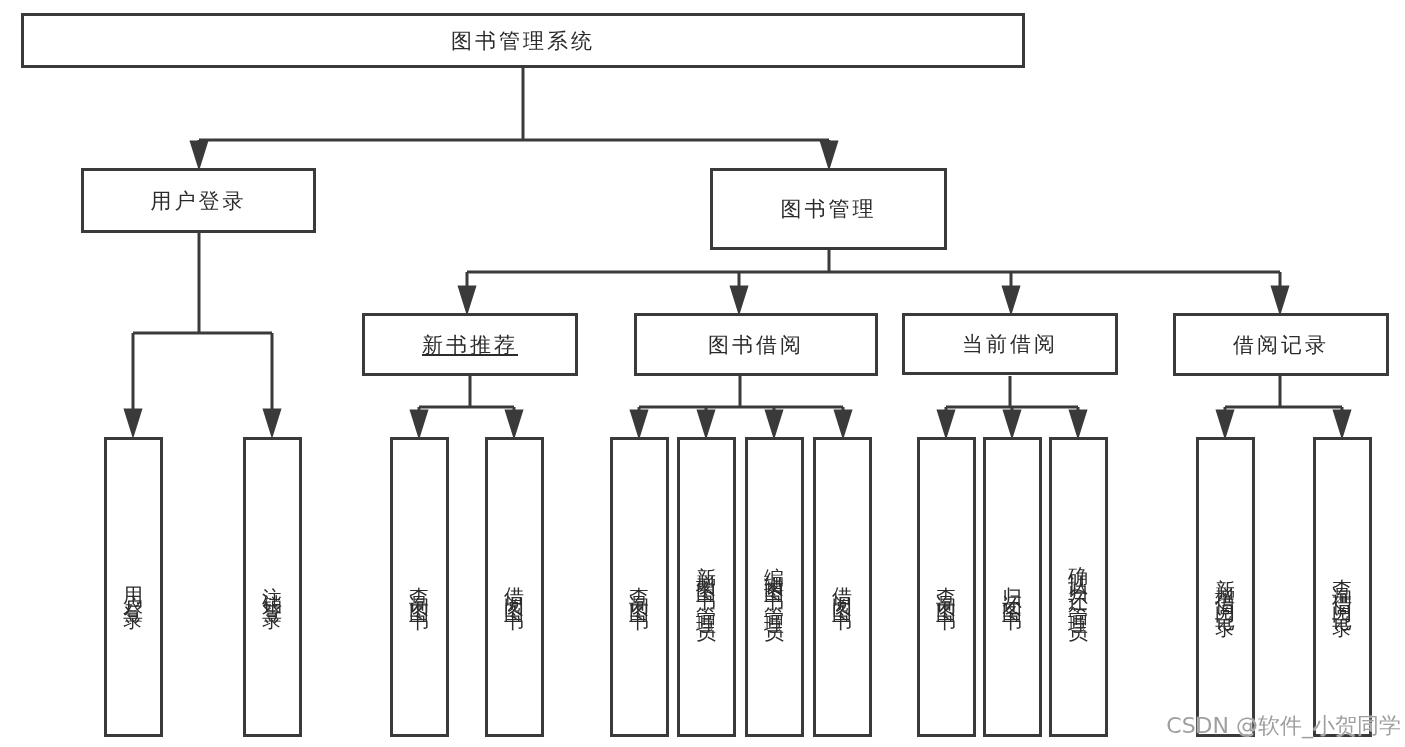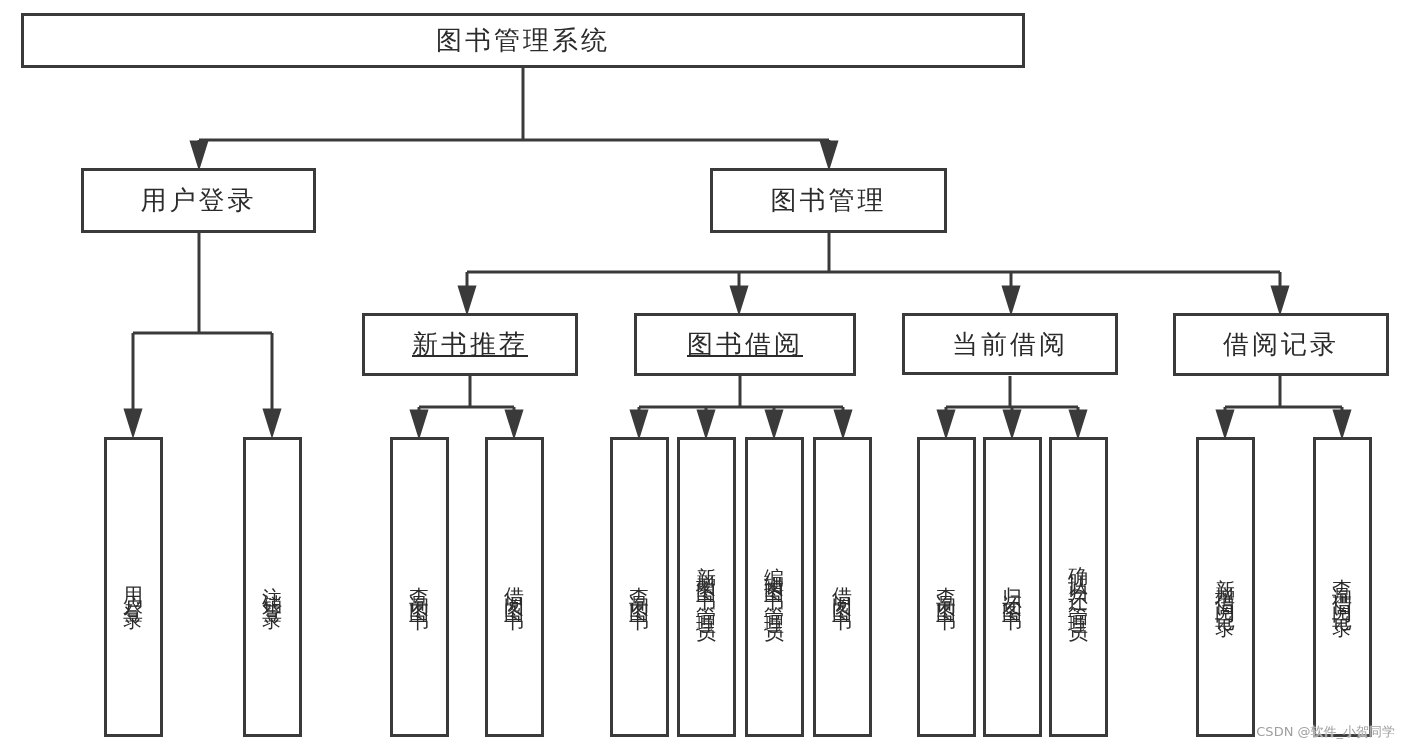--- a/index.html
+++ b/index.html
@@ -22,39 +22,39 @@
     position:absolute;
     box-sizing:border-box;
     border:3px solid var(--line);
     background:#fff;
     display:flex;
     align-items:center;
     justify-content:center;
     z-index:2;
   }
   .hbox span{
-    font-size:26px;
+    font-size:21px;
     letter-spacing:3px;
     white-space:nowrap;
     color:var(--text);
   }
   .leaf{width:59px;height:300px;top:437px;}
   .leaf span{
     writing-mode:vertical-rl;
     font-size:20px;
     letter-spacing:8px;
     line-height:1;
     color:var(--text);
   }
   #watermark{
     position:absolute;
-    right:10px;
+    right:4px;
     bottom:6px;
     z-index:3;
-    font-size:13px;
+    font-size:22px;
     color:var(--wm);
     text-shadow:0 0 2px #fff,0 0 1px #fff;
     white-space:nowrap;
   }
 </style>
 </head>
 <body>
 
 <div id="canvas">
 
@@ -136,28 +136,28 @@
     </g>
   </svg>
 
   <div class="node hbox" style="left:21px;top:13px;width:1004px;height:55px;">
     <span>图书管理系统</span>
   </div>
 
   <div class="node hbox" style="left:81px;top:168px;width:235px;height:65px;">
     <span>用户登录</span>
   </div>
-  <div class="node hbox" style="left:710px;top:168px;width:237px;height:65px;">
+  <div class="node hbox" style="left:710px;top:168px;width:237px;height:82px;">
     <span>图书管理</span>
   </div>
 
   <div class="node hbox" style="left:362px;top:313px;width:216px;height:63px;text-decoration:underline;">
     <span>新书推荐</span>
   </div>
-  <div class="node hbox" style="left:634px;top:313px;width:222px;height:63px;text-decoration:underline;">
+  <div class="node hbox" style="left:634px;top:313px;width:244px;height:63px;">
     <span>图书借阅</span>
   </div>
   <div class="node hbox" style="left:902px;top:313px;width:216px;height:62px;">
     <span>当前借阅</span>
   </div>
   <div class="node hbox" style="left:1173px;top:313px;width:216px;height:63px;">
     <span>借阅记录</span>
   </div>
 
   <div class="node leaf" style="left:104px;">

